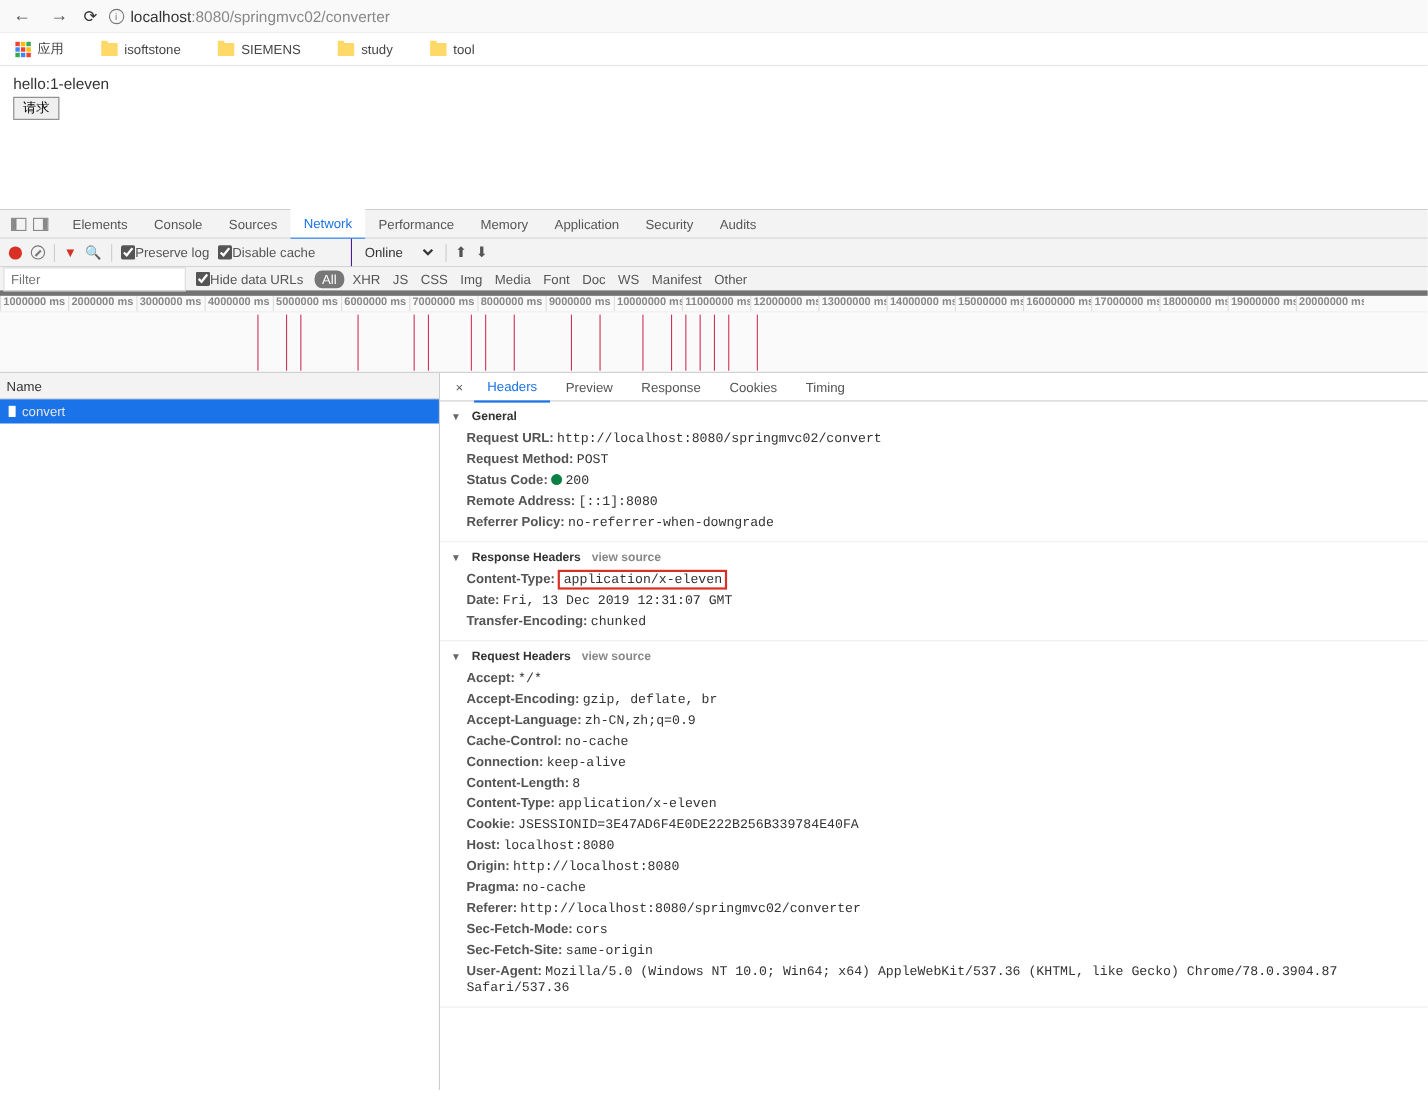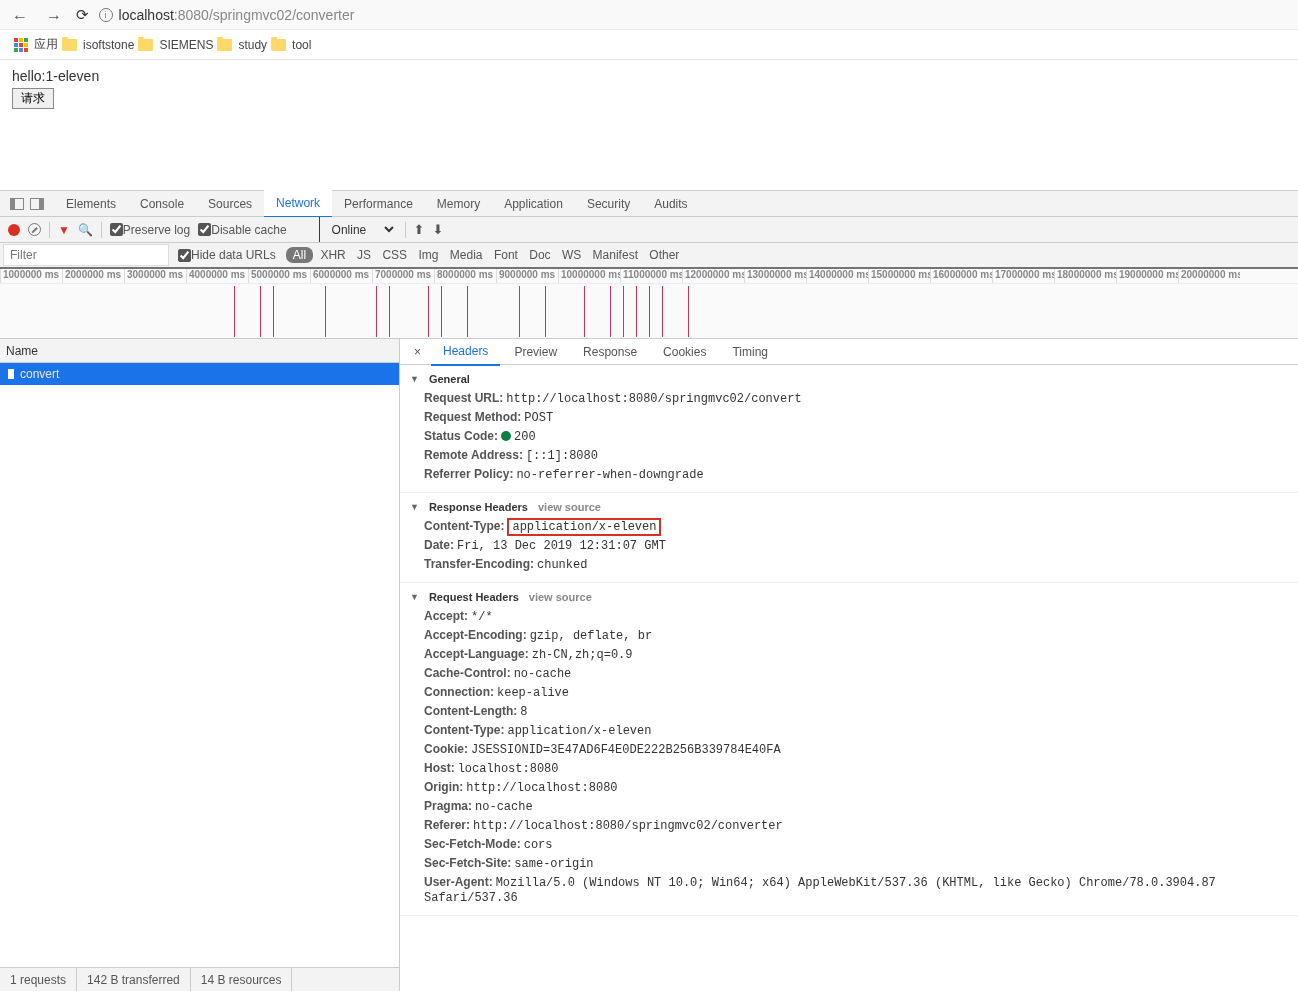--- a/index.html
+++ b/index.html
@@ -9,21 +9,21 @@
     
     .browser-bar { display: flex; align-items: center; height: 30px; padding: 0 8px; background: #f9f9f9; border-bottom: 1px solid #eee; gap: 10px; }
     .nav-arrow { font-size: 16px; color: #555; cursor: pointer; padding: 0 4px; }
     .reload { font-size: 15px; color: #333; cursor: pointer; }
     .url-bar { display: flex; align-items: center; gap: 6px; flex: 1; height: 100%; }
     .info-circle { width: 14px; height: 14px; border: 1px solid #777; border-radius: 50%; display: inline-flex; align-items: center; justify-content: center; font-size: 9px; color: #777; }
     .url-text { font-size: 14px; color: #333; }
     .url-text .faded { color: #888; }
     
     
-    .bookmarks { display: flex; align-items: center; height: 30px; padding: 0 14px; background: #fff; border-bottom: 1px solid #e5e5e5; gap: 4px; }
+    .bookmarks { display: flex; align-items: center; height: 30px; padding: 0 14px; background: #fff; border-bottom: 1px solid #e5e5e5; gap: 34px; }
     .apps-icon { width: 14px; height: 14px; display: grid; grid-template: 1fr 1fr 1fr / 1fr 1fr 1fr; gap: 1px; }
     .apps-icon span:nth-child(1){background:#ea4335}.apps-icon span:nth-child(2){background:#fbbc04}.apps-icon span:nth-child(3){background:#34a853}
     .apps-icon span:nth-child(4){background:#4285f4}.apps-icon span:nth-child(5){background:#ea4335}.apps-icon span:nth-child(6){background:#fbbc04}
     .apps-icon span:nth-child(7){background:#34a853}.apps-icon span:nth-child(8){background:#4285f4}.apps-icon span:nth-child(9){background:#ea4335}
     .bm-item { display: flex; align-items: center; gap: 6px; font-size: 12px; color: #444; cursor: pointer; }
     .folder-icon { width: 15px; height: 12px; background: #ffd968; border-radius: 1px; position: relative; }
     .folder-icon::before { content: ""; position: absolute; top: -2px; left: 0; width: 6px; height: 2px; background: #ffd968; border-radius: 1px 1px 0 0; }
     
     
     .page-content { padding: 8px 12px; height: 130px; font-size: 14px; }
@@ -46,21 +46,21 @@
     .clear-icon::before { content: ""; position: absolute; left: 2px; right: 2px; top: 50%; height: 1.5px; background: #777; transform: translateY(-50%) rotate(-45deg); }
     .divider { width: 1px; height: 16px; background: #ccc; }
     .funnel-icon { color: #d93025; font-size: 12px; }
     .search-icon { color: #555; font-size: 12px; cursor: pointer; }
     .chk { display: inline-flex; align-items: center; gap: 0; }
     .chk input { accent-color: #555; }
     .throttle-sel { border: none; background: transparent; font-size: 12px; color: #333; padding-right: 14px; border-left:1px solid #4c1d95;padding-left:8px;height:100%;margin-left:24px; }
     .arrow-icon { color: #555; font-size: 13px; cursor: pointer; }
     
     
-    .filter-bar { display: flex; align-items: center; height: 26px; border-bottom: 2px solid #737373; background: #f3f3f3; gap: 10px; font-size: 12px; color: #555; }
+    .filter-bar { display: flex; align-items: center; height: 26px; border-bottom: 5px solid #737373; background: #f3f3f3; gap: 10px; font-size: 12px; color: #555; }
     .filter-input { border: none; background: #fff; padding: 2px 6px; width: 164px; font-size: 12px; height: 20px; margin-left: 4px; outline: 1px solid #ddd; }
     .filter-types span { padding: 2px 4px; cursor: pointer; }
     .filter-types .sel { background: #777; color: #fff; border-radius: 7px; padding: 1px 7px; }
     
     
     .timeline { height: 70px; border-bottom: 1px solid #ccc; background: #fafafa; position: relative; overflow: hidden; }
     .timeline-ticks { display: flex; height: 14px; font-size: 10px; color: #888; white-space: nowrap; font-weight: bold; }
     .timeline-ticks span { flex: 0 0 62px; border-left: 1px solid #ddd; padding-left: 2px; overflow: hidden; }
     .timeline-body { position: relative; height: 56px; border-top: 1px solid #eee; }
     .tl-mark { position: absolute; top: 2px; bottom: 2px; width: 1px; background: #c35; }
@@ -251,25 +251,20 @@
   </div>
 
   <div class="net-body">
     <div class="req-list">
       <div class="req-head">Name</div>
       <div class="req-row sel">
         <span class="req-icon"></span>
         <span>convert</span>
       </div>
       <div style="flex:1"></div>
-      <div class="status-bar" style="border-top:1px solid #ccc">
-        <span>1 requests</span>
-        <span>142 B transferred</span>
-        <span>14 B resources</span>
-      </div>
     </div>
 
     <div class="req-detail">
       <div class="detail-tabs">
         <span class="x">×</span>
         <span class="detail-tab active">Headers</span>
         <span class="detail-tab">Preview</span>
         <span class="detail-tab">Response</span>
         <span class="detail-tab">Cookies</span>
         <span class="detail-tab">Timing</span>

